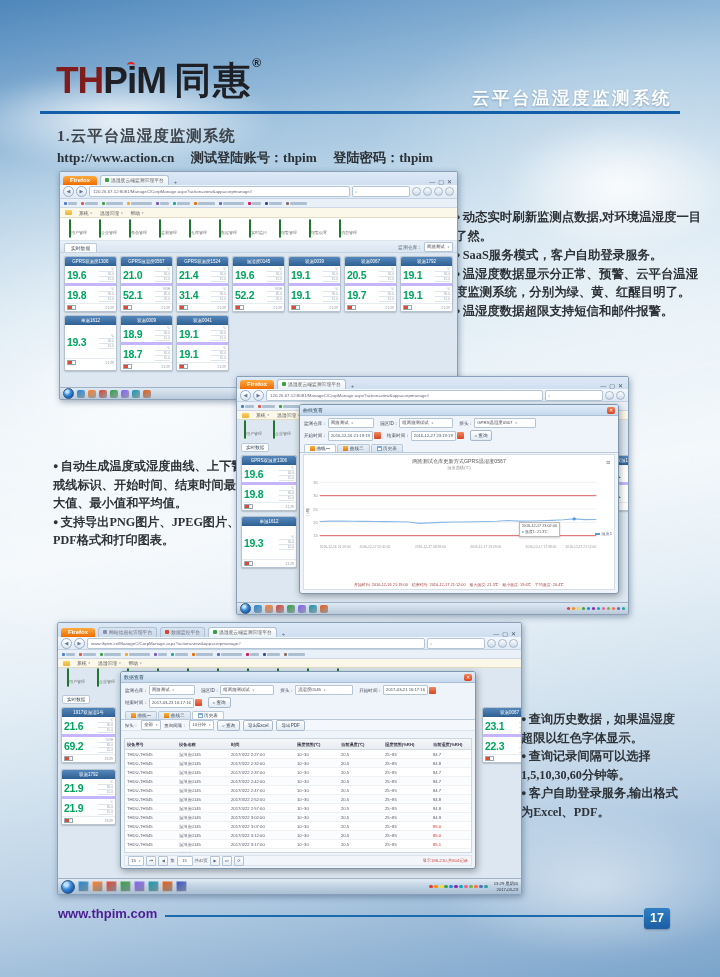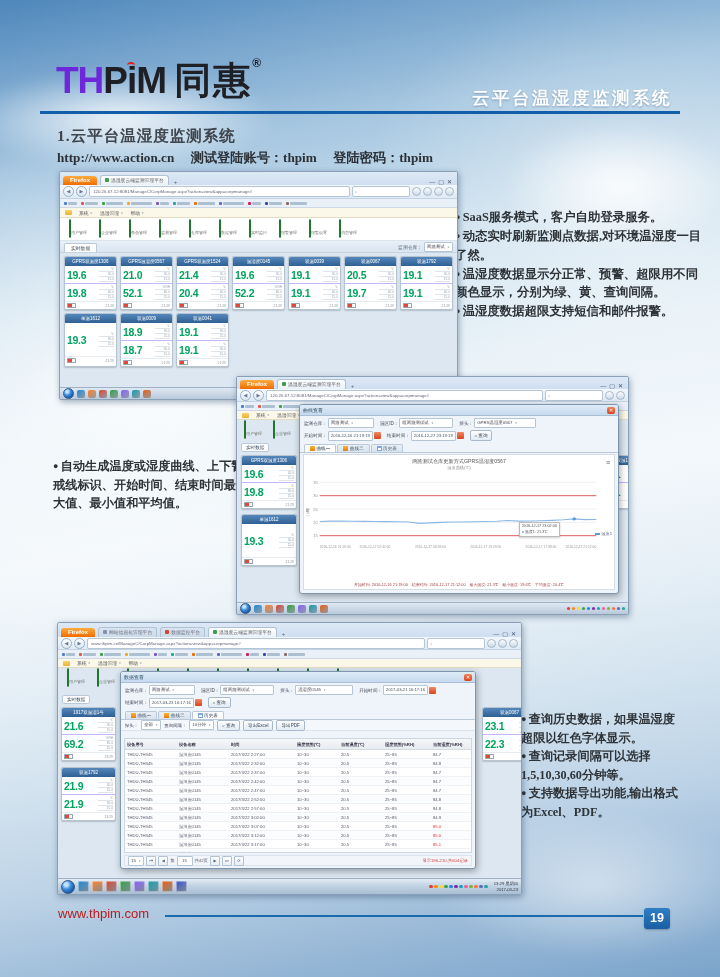--- a/index.html
+++ b/index.html
@@ -4,38 +4,38 @@
 <style>
 html,body{margin:0;padding:0;}
 body{width:720px;height:977px;position:relative;overflow:hidden;font-family:"Liberation Sans",sans-serif;
 background:
  radial-gradient(60% 40% at 12% 40%, rgba(255,255,255,.6), rgba(255,255,255,0) 65%),
  radial-gradient(50% 30% at 85% 20%, rgba(255,255,255,.35), rgba(255,255,255,0) 70%),
  linear-gradient(170deg,#4e87bb 0%,#6f9fca 6%,#a5c6e0 16%,#cfe2ef 28%,#e9f2f8 40%,#f3f8fb 52%,#e7f0f7 62%,#d3e3ef 72%,#bcd2e6 82%,#96b7d6 92%,#7ba4cb 100%);}
 .cloud{position:absolute;background:radial-gradient(ellipse at center, rgba(255,255,255,.85), rgba(255,255,255,0) 70%);filter:blur(7px);pointer-events:none;}
 
 .logo{position:absolute;left:56px;top:56px;font-weight:800;font-size:37px;letter-spacing:-1px;white-space:nowrap;}
-.logo .th{color:#6d28d9;}
+.logo .th{color:#7f1d1d;}
 .logo .pim{color:#1e2025;}
 .logo .cn{color:#1e2025;margin-left:8px;letter-spacing:2px;}
 .logo .reg{font-size:12px;vertical-align:26px;color:#1e2025;font-weight:700;}
 .ired{position:relative;}
 .ired::before{content:"";position:absolute;left:0px;top:2px;width:8px;height:5px;border-top:2.5px solid #e32119;border-radius:60% 60% 0 0;}
 .hdr-right{position:absolute;right:48px;top:86px;font-size:17.5px;font-weight:700;color:#fff;letter-spacing:2.5px;text-shadow:0 1px 2px rgba(20,60,100,.35);}
 .hdr-line{position:absolute;left:40px;right:40px;top:111px;height:2.5px;background:#135ea9;}
 .sec-title{position:absolute;left:57px;top:126px;font-size:15.5px;font-weight:700;color:#3f454c;font-family:"Liberation Serif",serif;letter-spacing:1px;}
 .login-line{position:absolute;left:57px;top:149px;font-size:13.2px;font-weight:700;color:#2c3137;font-family:"Liberation Serif",serif;}
 
 .bullets{position:absolute;list-style:none;margin:0;padding:0;font-family:"Liberation Serif",serif;font-weight:700;color:#2e3338;line-height:1.52;}
 .bullets li::before{content:"● ";font-size:9px;position:relative;top:-1px;}
 .b1{left:455px;top:208px;width:254px;font-size:12.4px;}
 .b2{left:53px;top:457px;width:194px;font-size:12.2px;}
 .b3{left:521px;top:710px;width:163px;font-size:12.2px;}
 
-.f-site{position:absolute;left:58px;top:906px;font-size:13px;font-weight:400;color:#b91c1c;}
+.f-site{position:absolute;left:58px;top:906px;font-size:13px;font-weight:700;color:#4c1d95;}
 .f-line{position:absolute;left:165px;top:915px;width:478px;height:2px;background:#1a6ab0;}
 .f-page{position:absolute;left:644px;top:908px;width:26px;height:21px;background:linear-gradient(#2f7ec4,#1b5ea3);border-radius:3px;color:#fff;font-size:12.5px;font-weight:700;text-align:center;line-height:21px;box-shadow:0 1px 2px rgba(0,0,0,.25);}
 
 .shot{position:absolute;background:#dce7f1;border:1px solid #8aa0b6;box-shadow:1px 2px 6px rgba(25,55,90,.4);border-radius:2px;overflow:hidden;}
 .tabstrip{display:flex;align-items:flex-end;background:linear-gradient(#dde9f6,#cfdef0);padding:1px 3px 0;gap:3px;height:13px;box-sizing:border-box;}
 .ffbtn{font-size:6px;font-weight:700;color:#fff;background:linear-gradient(#ffab40,#ef6c00);border-radius:3px 3px 0 0;padding:1px 7px 2px;}
 .btab{display:flex;align-items:center;gap:2px;background:linear-gradient(#fff,#e8f0f8);border:1px solid #b0c2d4;border-bottom:0;border-radius:3px 3px 0 0;padding:1px 4px 2px;font-size:4.8px;color:#555;white-space:nowrap;overflow:hidden;max-width:86px;}
 .btab.inactive{background:linear-gradient(#d9e4f0,#ccdae9);color:#667;}
 .btab .tdot{width:4px;height:4px;border-radius:1px;flex:0 0 auto;}
 .tabplus{font-size:6px;color:#667;padding:0 2px;}
@@ -59,21 +59,21 @@
 .gt .lb{font-size:4px;color:#777;white-space:nowrap;}
 .panelbar{display:flex;align-items:center;background:linear-gradient(#e9f0f7,#d9e5f1);border-bottom:1px solid #c6d4e2;padding:2px 4px 0;font-size:4.8px;color:#567;height:12px;box-sizing:border-box;}
 .ptab{background:#fff;border:1px solid #b9c9d9;border-bottom:0;border-radius:2px 2px 0 0;padding:1px 6px;color:#345;}
 .pfilter{margin-left:auto;display:flex;gap:2px;align-items:center;margin-bottom:2px;}
 .selbox{background:#fff;border:1px solid #b4c5d6;border-radius:1px;padding:0 2px;display:inline-flex;align-items:center;gap:2px;font-size:4.4px;color:#445;height:8px;line-height:8px;white-space:nowrap;}
 
 .cardswrap{padding:3px 4px;display:flex;flex-wrap:wrap;gap:3px;align-content:flex-start;}
 .card{width:53px;background:#fff;border:1px solid #b6c3d1;border-radius:2px;box-shadow:0 1px 1.5px rgba(0,0,0,.18);box-sizing:border-box;flex:0 0 auto;}
 .chd{height:9px;line-height:9px;text-align:center;color:#fff;font-size:4.5px;background:linear-gradient(#5587bb,#2f6093);border-radius:1.5px 1.5px 0 0;white-space:nowrap;overflow:hidden;}
 .crow{display:flex;align-items:center;padding:1px 2px;height:15px;}
-.crow+.crow{border-top:1px solid #c4b5fd;justify-content:center;}
+.crow+.crow{border-top:3px solid #c4b5fd;justify-content:center;}
 .cnum{flex:1;font-size:10.5px;font-weight:700;color:#00a45f;letter-spacing:-.3px;}
 .csub{width:15px;font-size:3.2px;color:#98a4b0;text-align:right;line-height:1.3;}
 .csub div{border-bottom:.5px solid #dde4ea;}
 .cft{height:7px;display:flex;align-items:center;gap:2px;padding:0 2px;border-top:1px solid #e7ecf1;font-size:3.4px;color:#8b97a3;}
 .batt{width:7px;height:3.5px;border:.5px solid #99a5b0;border-radius:.5px;background:linear-gradient(90deg,#e04838 55%,#fff 55%);}
 .cft .tm{margin-left:auto;}
 .card.single .crow{height:31px;}
 
 .tbar{position:absolute;left:0;right:0;bottom:0;display:flex;align-items:center;gap:3px;padding:0 3px;background:linear-gradient(#dfe9f3,#b9c9da);border-top:1px solid #9fb2c5;height:12px;box-sizing:border-box;}
 .tb7{height:16px;background:linear-gradient(#e3ecf5 0%,#c2d3e3 45%,#a9bfd3 100%);}
@@ -297,21 +297,21 @@
         <div class="chd">GPRS双温度1524</div>
         <div class="crow row1">
           <span class="cnum">21.4</span>
           <span class="csub">
             <div>℃</div>
             <div>30.0</div>
             <div>15.0</div>
           </span>
         </div>
         <div class="crow row2">
-          <span class="cnum">20.4</span>
+          <span class="cnum">31.4</span>
           <span class="csub">
             <div>℃</div>
             <div>30.0</div>
             <div>15.0</div>
           </span>
         </div>
         <div class="cft">
           <span class="batt"></span>
           <span class="tm">21:29</span>
         </div>
@@ -503,23 +503,23 @@
         <i style="background: rgb(124, 179, 66);"></i>
         <i style="background: rgb(255, 112, 67);"></i>
         <i style="background: rgb(92, 107, 192);"></i>
         <i style="background: rgb(38, 166, 154);"></i>
       </span>
     </div>
 </div>
 
 <ul class="bullets b1">
 
-<li>SaaS服务模式，客户自助登录服务。</li>
-    <li>动态实时刷新监测点数据,对环境温湿度一目了然。</li>
-    <li>温湿度数据显示分正常、预警、超限用不同颜色显示，分别为绿、黄、查询间隔。</li>
+<li>动态实时刷新监测点数据,对环境温湿度一目了然。</li>
+    <li>SaaS服务模式，客户自助登录服务。</li>
+    <li>温湿度数据显示分正常、预警、云平台温湿度监测系统，分别为绿、黄、红醒目明了。</li>
     <li>温湿度数据超限支持短信和邮件报警。</li>
   </ul>
 
 <div class="shot" style="left:236px;top:376px;width:391px;height:237px;z-index:2;">
   <div class="tabstrip" style="height:12px;">
     <span class="ffbtn">Firefox</span>
     <span class="btab">
         <span class="tdot" style="background:#3f9d49"></span>
         <span>温湿度云端监测管理平台</span>
       </span>
@@ -778,20 +778,21 @@
         <i style="background: rgb(255, 112, 67);"></i>
         <i style="background: rgb(92, 107, 192);"></i>
         <i style="background: rgb(38, 166, 154);"></i>
       </span>
     </div>
 </div>
 
 <ul class="bullets b2">
 
 <li>自动生成温度或湿度曲线、上下警戒线标识、开始时间、结束时间最大值、最小值和平均值。</li>
+    <li>支持导出PNG图片、JPEG图片、PDF格式和打印图表。</li>
   </ul>
 
 <div class="shot" style="left:57px;top:622px;width:463px;height:271px;z-index:3;">
   <div class="tabstrip" style="height:14px;">
     <span class="ffbtn">Firefox</span>
     <span class="btab inactive">
         <span class="tdot" style="background:#888fb0"></span>
         <span>网站信息化管理平台</span>
       </span>
     <span class="btab inactive">
@@ -1226,18 +1227,18 @@
         <i style="background: rgb(38, 166, 154);"></i>
       </span>
     <span class="clock"><span>13:29 星期四</span><br><span>2017-03-23</span></span>
   </div>
 </div>
 
 <ul class="bullets b3">
 
 <li>查询历史数据，如果温湿度超限以红色字体显示。</li>
     <li>查询记录间隔可以选择1,5,10,30,60分钟等。</li>
-    <li>支持数据导出功能,输出格式为Excel、PDF。</li>
+    <li>客户自助登录服务,输出格式为Excel、PDF。</li>
   </ul>
 
 <div class="f-site">www.thpim.com</div>
 <div class="f-line"></div>
-<div class="f-page">19</div>
+<div class="f-page">17</div>
 
 </body></html>

